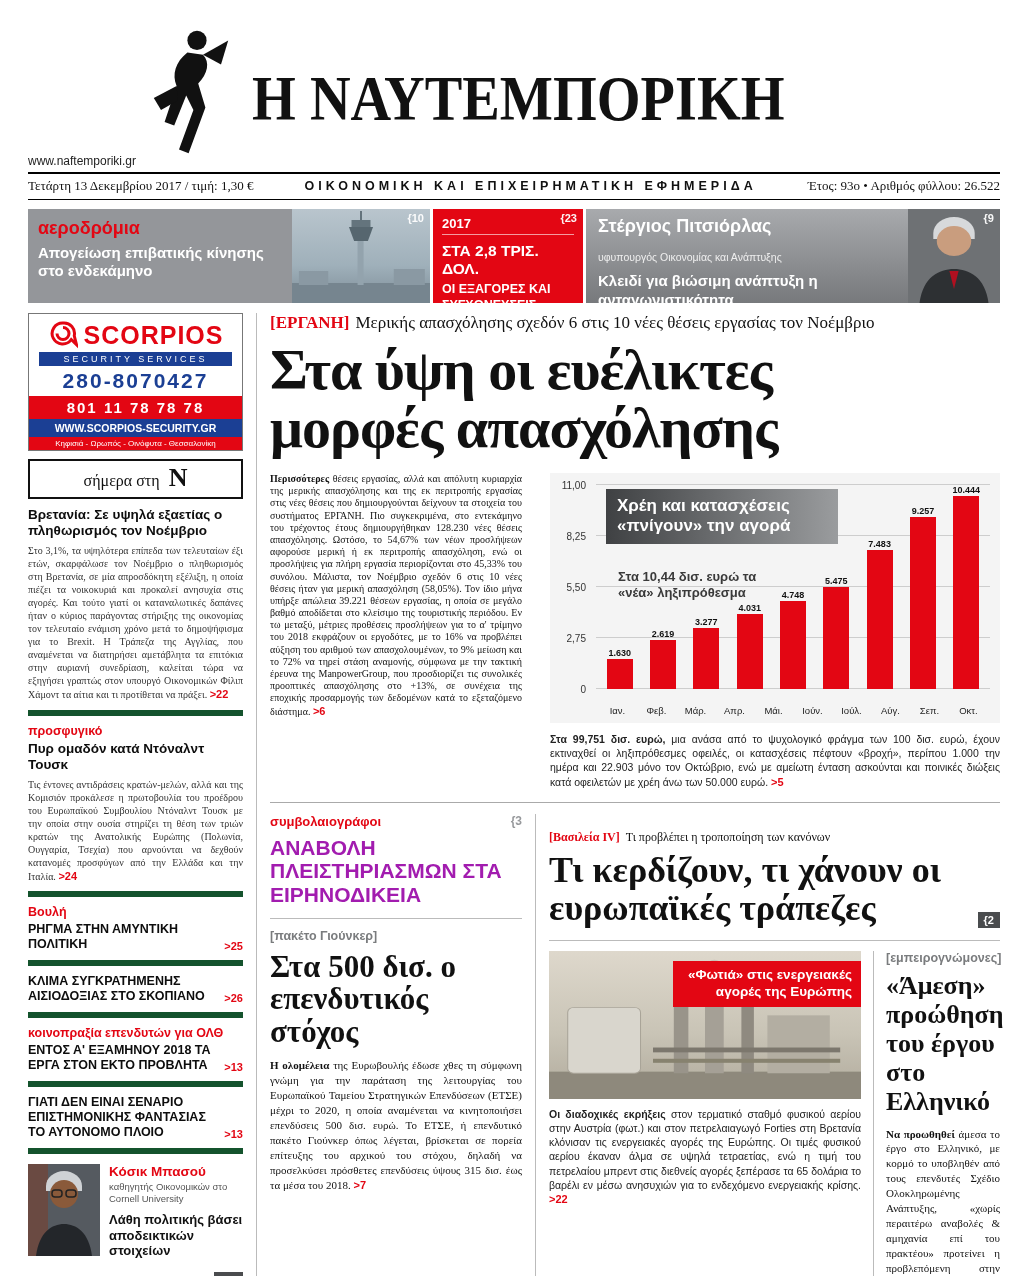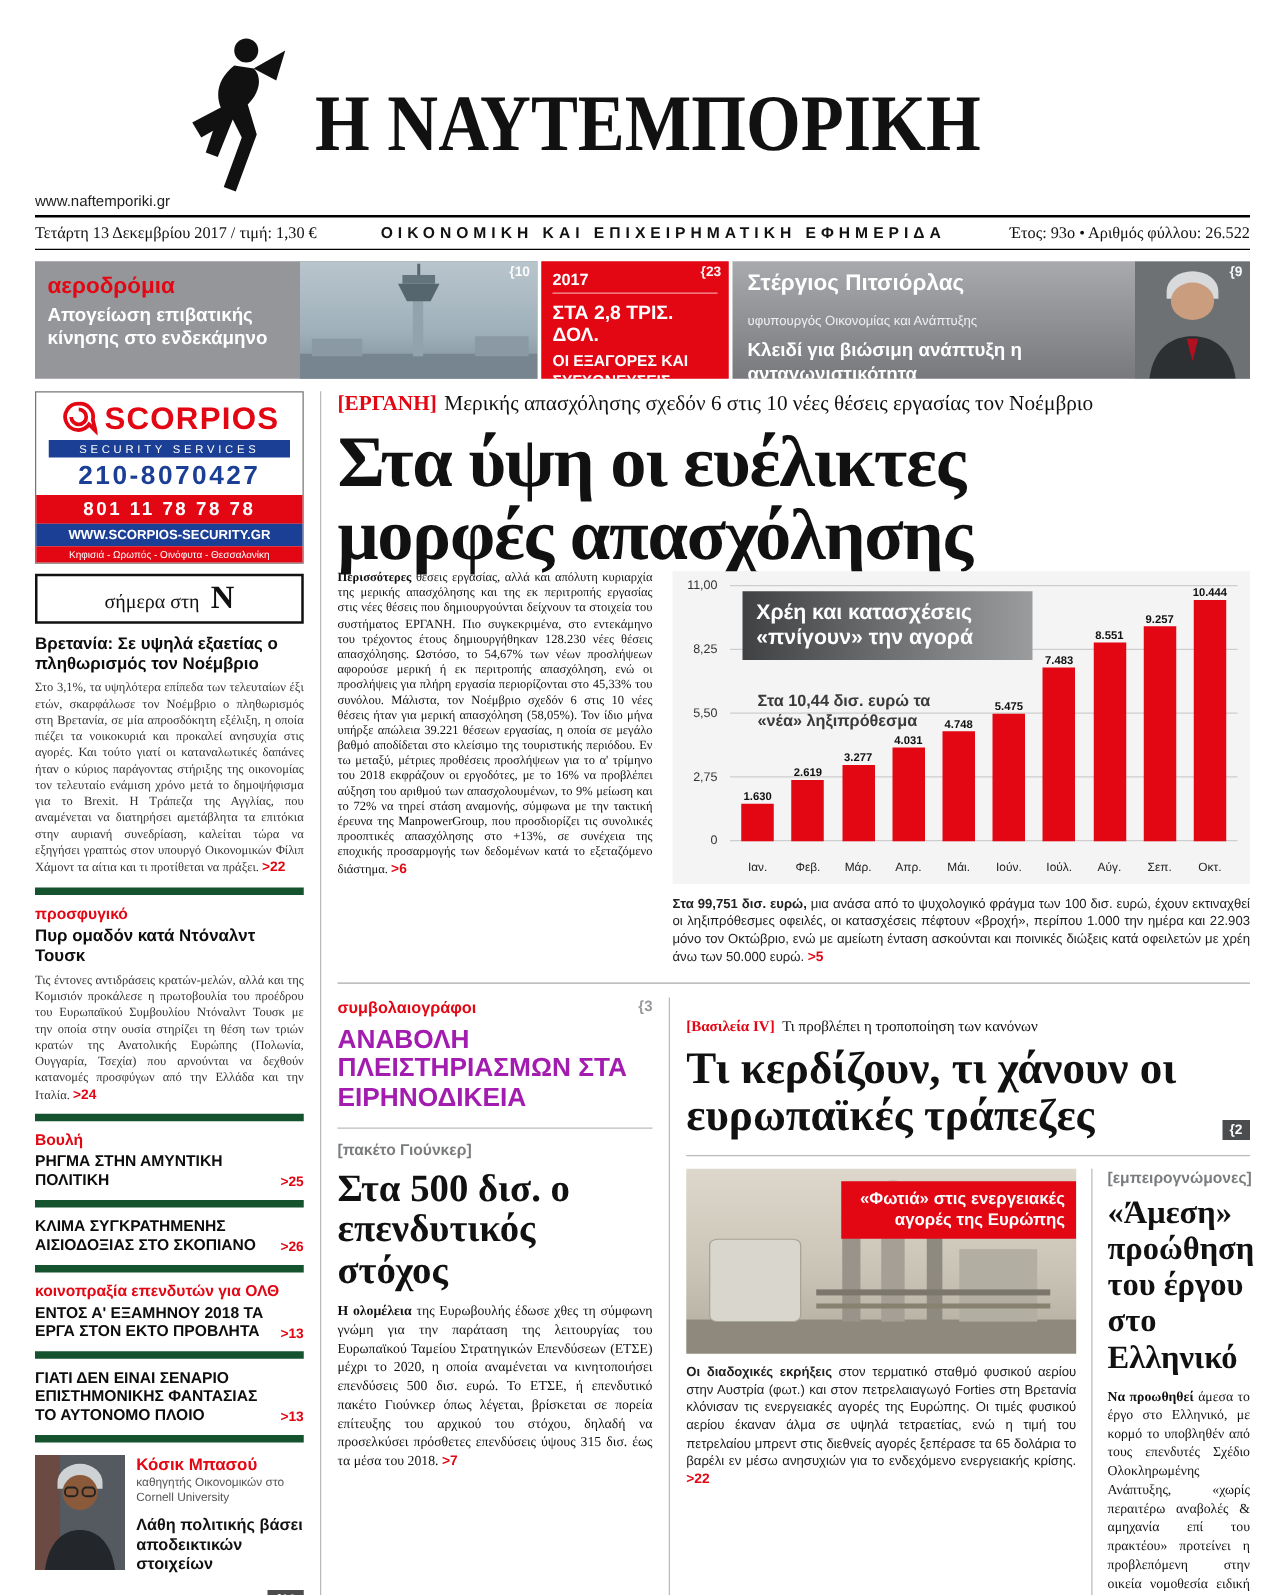--- a/index.html
+++ b/index.html
@@ -12,21 +12,21 @@
                   white-space:nowrap;transform:scaleX(.88);transform-origin:left center;}
   .site-url{position:absolute;left:28px;bottom:4px;font-family:"Liberation Sans",sans-serif;font-size:12px;color:#222;}
   .infobar{margin:0 28px;border-top:2px solid #000;border-bottom:1px solid #000;display:flex;align-items:center;padding:4px 0 5px;}
   .infobar .left,.infobar .right{font-size:13px;white-space:nowrap;}
   .infobar .center{flex:1;text-align:center;font-family:"Liberation Sans",sans-serif;font-weight:bold;font-size:12.5px;letter-spacing:4px;}
   
   .teasers{margin:9px 28px 0;display:flex;gap:3px;height:94px;}
   .teaser{position:relative;overflow:hidden;}
   .t-page{position:absolute;top:3px;right:6px;color:#fff;font-family:"Liberation Sans",sans-serif;font-weight:bold;font-size:11px;opacity:.95;z-index:5;}
   .teaser1{flex:0 0 402px;display:flex;background:#94969a;}
-  .t1-text{width:212px;padding:9px 10px;box-sizing:border-box;}
+  .t1-text{width:264px;padding:9px 10px;box-sizing:border-box;}
   .t1-kicker{color:#e30613;font-family:"Liberation Sans",sans-serif;font-weight:bold;font-size:18px;}
   .t1-title{color:#fff;font-family:"Liberation Sans",sans-serif;font-weight:bold;font-size:15px;line-height:1.2;margin-top:5px;}
   .t1-photo{flex:1;background:linear-gradient(#b9c5cd 0%,#9fb0ba 60%,#7e8d98 100%);position:relative;}
   .teaser2{flex:0 0 150px;background:#e30613;color:#fff;padding:7px 9px;box-sizing:border-box;font-family:"Liberation Sans",sans-serif;}
   .t2-year{font-weight:bold;font-size:13px;border-bottom:1px solid rgba(255,255,255,.6);padding-bottom:3px;}
   .t2-l1{font-weight:bold;font-size:15.5px;margin-top:7px;}
   .t2-l2{font-weight:bold;font-size:12.5px;line-height:1.25;margin-top:4px;}
   .teaser3{flex:1;display:flex;background:linear-gradient(#a8aaad,#77797c);}
   .t3-text{flex:1;padding:7px 12px;}
   .t3-name{color:#fff;font-family:"Liberation Sans",sans-serif;font-weight:bold;font-size:18px;}
@@ -61,21 +61,21 @@
   .profile-photo{width:72px;height:92px;flex:none;}
   .profile-name{color:#e30613;font-family:"Liberation Sans",sans-serif;font-weight:bold;font-size:13.5px;}
   .profile-role{font-family:"Liberation Sans",sans-serif;font-size:9.5px;line-height:1.25;color:#555;margin-top:2px;}
   .profile-quote{font-family:"Liberation Sans",sans-serif;font-weight:bold;font-size:13px;line-height:1.2;color:#111;margin-top:7px;}
   .page-badge{background:#4a4c4e;color:#fff;font-family:"Liberation Sans",sans-serif;font-weight:bold;font-size:11px;padding:2px 6px;}
   .profile .page-badge{position:absolute;right:0;bottom:0;}
   
   .kicker{font-size:17px;}
   .kicker-tag{color:#e30613;font-weight:bold;margin-right:6px;}
   .headline{font-weight:bold;font-size:58px;line-height:1.0;letter-spacing:-1px;margin-top:8px;}
-  .article-row{display:flex;gap:16px;margin-top:0;}
+  .article-row{display:flex;gap:28px;margin-top:16px;}
   .article-col{width:252px;flex:none;font-size:10px;line-height:1.22;text-align:justify;color:#111;}
   .chart-col{flex:1;min-width:0;}
   
   .chart{position:relative;height:250px;background:#f4f4f4;}
   .chart-title{position:absolute;left:56px;top:16px;width:232px;box-sizing:border-box;z-index:4;
                background:linear-gradient(90deg,#3f4143,#9a9c9e);color:#fff;
                font-family:"Liberation Sans",sans-serif;font-weight:bold;font-size:17px;line-height:1.2;padding:7px 11px;}
   .chart-ann{position:absolute;left:68px;top:96px;width:158px;z-index:4;
              font-family:"Liberation Sans",sans-serif;font-weight:bold;font-size:13px;line-height:1.25;color:#3a3a3a;}
   .chart-yaxis{position:absolute;left:0;top:12px;bottom:34px;width:42px;}
@@ -193,21 +193,21 @@
     <aside class="sidebar">
 
       <div class="ad">
         <div class="ad-top">
           <svg width="30" height="30" viewBox="0 0 40 40">
             <path d="M20 4 a14 14 0 1 0 11 22 l7 7 -3 -12 a14 14 0 0 0 -15 -17 z M20 10 a8 8 0 1 1 -8 8" fill="none" stroke="#e30613" stroke-width="4"></path>
           </svg>
           <div class="ad-brand">SCORPIOS</div>
         </div>
         <div class="ad-sub">SECURITY SERVICES</div>
-        <div class="ad-phone1">210-8070427</div>
+        <div class="ad-phone1">280-8070427</div>
         <div class="ad-phone2">801 11 78 78 78</div>
         <div class="ad-site">WWW.SCORPIOS-SECURITY.GR</div>
         <div class="ad-loc">Κηφισιά - Ωρωπός - Οινόφυτα - Θεσσαλονίκη</div>
       </div>
 
       <div class="today">
         <span class="today-label">σήμερα στη</span>
         <span class="today-n">N</span>
       </div>
 
@@ -325,24 +325,20 @@
                     <div class="bar-value">4.748</div>
                     <div class="bar" style="height: 43.1636%; background: rgb(227, 6, 19);"></div>
                   </div>
                   <div class="bar-wrap">
                     <div class="bar-value">5.475</div>
                     <div class="bar" style="height: 49.7727%; background: rgb(227, 6, 19);"></div>
                   </div>
                   <div class="bar-wrap">
                     <div class="bar-value">7.483</div>
                     <div class="bar" style="height: 68.0273%; background: rgb(227, 6, 19);"></div>
-                  </div>
-                  <div class="bar-wrap">
-                    <div class="bar-value">8.551</div>
-                    <div class="bar" style="height: 77.7364%; background: rgb(227, 6, 19);"></div>
                   </div>
                   <div class="bar-wrap">
                     <div class="bar-value">9.257</div>
                     <div class="bar" style="height: 84.1545%; background: rgb(227, 6, 19);"></div>
                   </div>
                   <div class="bar-wrap">
                     <div class="bar-value">10.444</div>
                     <div class="bar" style="height: 94.9455%; background: rgb(227, 6, 19);"></div>
                   </div>
                 </div>

